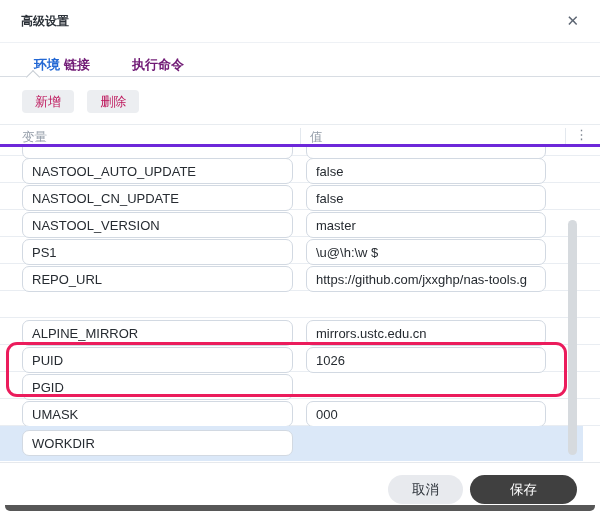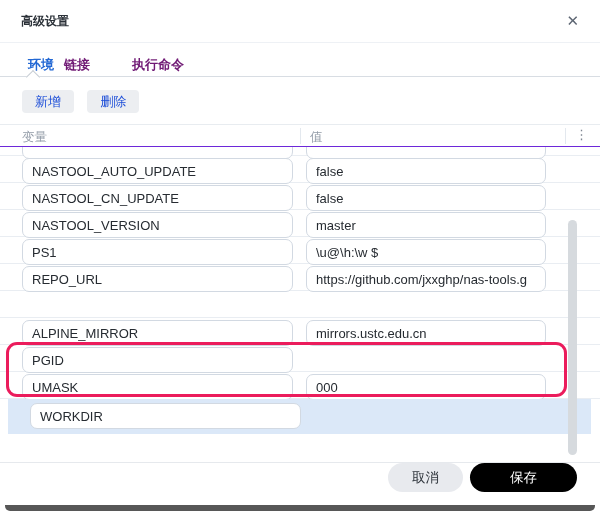--- a/index.html
+++ b/index.html
@@ -14,69 +14,69 @@
   
   .titlebar{position:absolute;top:0;left:0;width:600px;height:42px;border-bottom:1px solid #eef1f5;background:#fff;}
   .title{position:absolute;left:21px;top:13px;font-size:12px;font-weight:700;color:#2b3138;}
   .close-btn{position:absolute;right:17px;top:10px;font-size:15px;color:#5d6673;background:none;border:none;cursor:pointer;padding:2px 4px;font-family:inherit;}
 
   
   .tabs{position:absolute;top:43px;left:0;width:600px;height:34px;}
   .tabs-line{position:absolute;left:0;right:0;bottom:0;height:0;border-top:1px solid #d8dde3;}
   .tab{position:absolute;top:13px;font-size:13px;font-weight:700;color:#701a75;cursor:pointer;background:none;border:none;padding:0;font-family:inherit;}
   .tab.active{color:#2368d4;}
-  .tab-env{left:28px;} .tab-link{left:64px;} .tab-exec{left:96px;margin-left:36px;}
+  .tab-env{left:34px;} .tab-link{left:64px;} .tab-exec{left:96px;margin-left:36px;}
   .notch{position:absolute;left:28px;bottom:-5px;width:9px;height:9px;background:#fff;
     border-left:1px solid #c7cdd4;border-top:1px solid #c7cdd4;transform:rotate(45deg);z-index:2;}
 
   
   .toolbar{position:absolute;top:90px;left:22px;height:24px;}
-  .btn-small{display:inline-block;background:#eceef1;color:#1d4ed8;font-size:13px;border:none;
+  .btn-small{display:inline-block;background:#eceef1;color:#be185d;font-size:13px;border:none;
     border-radius:4px;padding:4px 13px;margin-right:9px;cursor:pointer;font-family:inherit;line-height:15px;}
 
   
   .thead{position:absolute;top:124px;left:0;width:600px;height:23px;
-    border-top:1px solid #e8ecf0;border-bottom:1px solid #6d28d9;box-sizing:border-box;}
+    border-top:1px solid #e8ecf0;border-bottom:3px solid #6d28d9;box-sizing:border-box;}
   .th{position:absolute;top:4px;font-size:12.5px;color:#939ca8;}
   .th-name{left:22px;} .th-value{left:310px;}
   .th-divider{position:absolute;top:3px;width:0;height:16px;border-left:1px solid #e3e8ee;}
   .thd-1{left:300px;} .thd-2{left:565px;}
   .col-menu{position:absolute;left:569px;top:1px;font-size:13px;color:#7e8691;background:none;border:none;cursor:pointer;letter-spacing:0;font-family:inherit;}
 
   
   .tbody{position:absolute;top:147px;left:0;width:600px;height:314px;overflow:hidden;}
   .row{position:relative;height:27px;border-bottom:1px solid #e9edf2;box-sizing:border-box;}
   .row input{
     position:absolute;top:2px;height:22px;box-sizing:border-box;
     border:1px solid #d2d9e2;border-radius:7px;background:#fff;
     font-size:13px;color:#262b31;padding:12px 9px;font-family:inherit;outline:none;
     white-space:nowrap;overflow:hidden;
   }
   .input-name{left:22px;width:271px;}
   .input-value{left:306px;width:240px;}
   .row.partial{height:9px;}
   .row.partial input{top:-14px;}
   .row.selected{height:35px;border-bottom:none;
-    background:linear-gradient(to right,#dbe8f8 0,#dbe8f8 583px,#ffffff 583px);margin-left:8px;}
+    background:linear-gradient(to right,#dbe8f8 0,#dbe8f8 583px,#ffffff 583px);}
   .row.selected input{top:4px;height:26px;}
   .row.selected .input-value{border:2px solid #4a79cf;border-radius:8px;}
 
   
   .scroll-thumb{position:absolute;left:568px;top:220px;width:9px;height:235px;background:#d6dade;border-radius:5px;cursor:pointer;}
 
   
   .highlight-box{position:absolute;left:6px;top:342px;width:561px;height:55px;
     border:3.5px solid #eb1c5c;border-radius:11px;box-sizing:border-box;
     pointer-events:none;z-index:5;background:transparent;}
 
   
   .footer{position:absolute;top:462px;left:0;width:600px;height:43px;border-top:1px solid #e6e9ed;background:#fff;}
-  .footer button{border:none;cursor:pointer;font-family:Liberation Mono, monospace;font-size:13.5px;position:absolute;top:0;height:29px;border-radius:15px;}
+  .footer button{border:none;cursor:pointer;font-family:Liberation Mono, monospace;font-size:13.5px;position:absolute;top:12px;height:29px;border-radius:15px;}
   .btn-cancel{left:388px;width:75px;background:#e8eaee;color:#2f353c;}
-  .btn-save{left:470px;width:107px;background:#000000;color:#ffffff;}
+  .btn-save{left:470px;width:107px;background:#404040;color:#ffffff;}
 
   
   .window-edge{position:absolute;left:5px;top:505px;width:590px;height:6px;background:#575757;border-radius:0 0 5px 5px;}
 </style>
 </head>
 <body>
 
 <div class="dialog">
 
   <div class="titlebar">
@@ -130,20 +130,24 @@
       <input class="input-name" value="REPO_URL" style="">
       <input class="input-value" value="https://github.com/jxxghp/nas-tools.g" style="">
     </div>
       <div class="row">
     </div>
       <div class="row">
       <input class="input-name" value="ALPINE_MIRROR" style="">
       <input class="input-value" value="mirrors.ustc.edu.cn" style="">
     </div>
       <div class="row">
+      <input class="input-name" value="PUID" style="">
+      <input class="input-value" value="1026" style="">
+    </div>
+      <div class="row">
       <input class="input-name" value="PGID" style="">
     </div>
       <div class="row">
       <input class="input-name" value="UMASK" style="">
       <input class="input-value" value="000" style="">
     </div>
       <div class="row selected">
       <input class="input-name" value="WORKDIR" style="">
     </div>
     </div>

